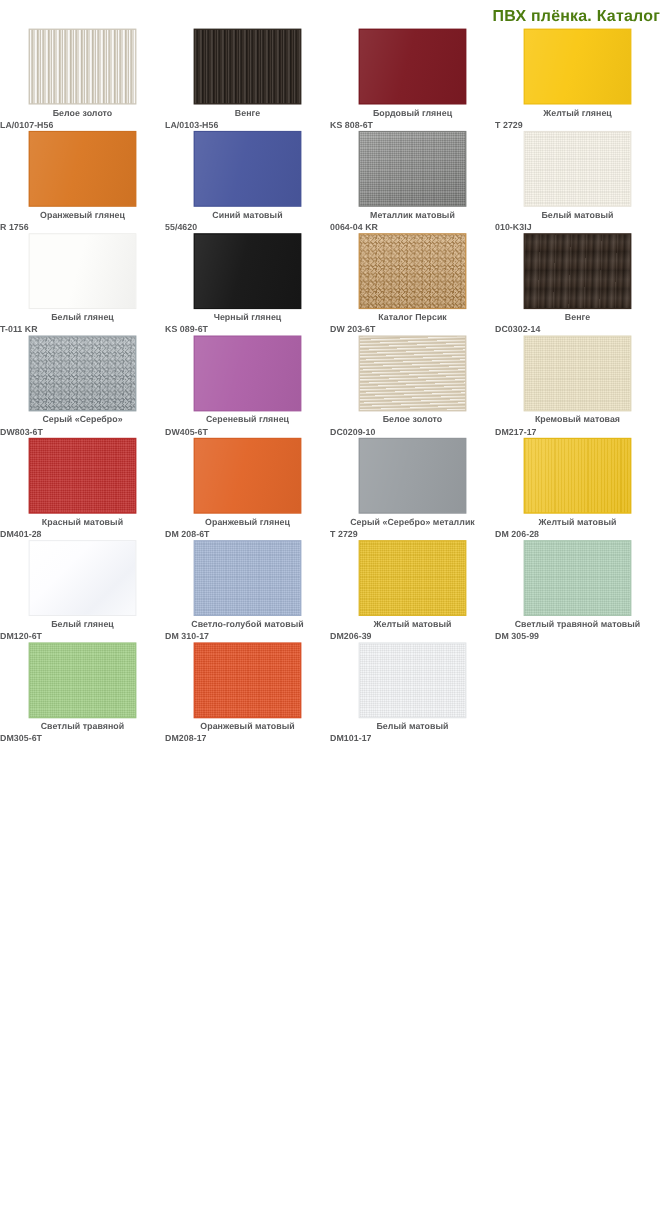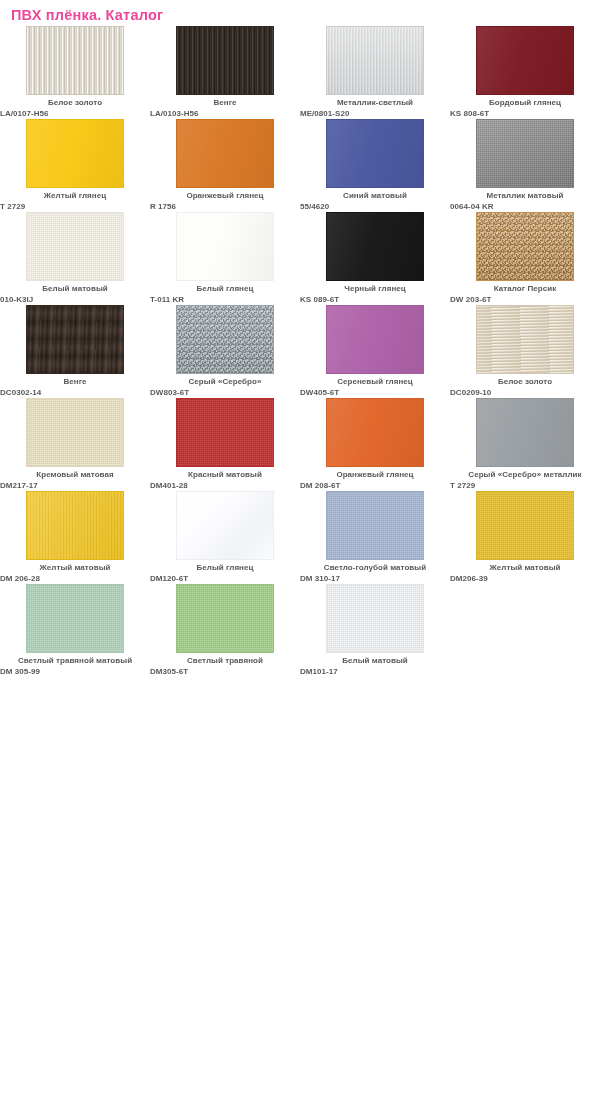--- a/index.html
+++ b/index.html
@@ -11,26 +11,27 @@
   body {
     width: 600px;
     height: 1101px;
     font-family: "Liberation Sans", "DejaVu Sans", sans-serif;
     overflow: hidden;
     position: relative;
   }
   .page-title {
     font-size: 14.5px;
     font-weight: bold;
-    color: #ec4899;
+    color: #4d7c0f;
     letter-spacing: 0.2px;
     padding: 5px 0 0 11px;
     margin: 0;
     height: 26px;
     line-height: 20px;
+    text-align: right;
   }
   .catalog-grid {
     display: grid;
     grid-template-columns: repeat(4, 150px);
     width: 600px;
   }
   .swatch-cell {
     width: 150px;
     height: 93px;
     padding: 0;
@@ -151,27 +152,20 @@
       <div class="swatch-code">LA/0107-H56</div>
     </div>
     <div class="swatch-cell">
       <div class="swatch-chip" style="background: rgb(52, 43, 36);">
         <div class="tex tex-vstripe-dark"></div>
       </div>
       <div class="swatch-label">Венге</div>
       <div class="swatch-code">LA/0103-H56</div>
     </div>
     <div class="swatch-cell">
-      <div class="swatch-chip" style="background: rgb(213, 215, 216);">
-        <div class="tex tex-brushed"></div>
-      </div>
-      <div class="swatch-label">Металлик-светлый</div>
-      <div class="swatch-code">ME/0801-S20</div>
-    </div>
-    <div class="swatch-cell">
       <div class="swatch-chip" style="background: rgb(125, 26, 35);">
         <div class="tex tex-flat-sheen"></div>
       </div>
       <div class="swatch-label">Бордовый глянец</div>
       <div class="swatch-code">KS 808-6T</div>
     </div>
     <div class="swatch-cell">
       <div class="swatch-chip" style="background: rgb(249, 200, 22);">
         <div class="tex tex-flat-sheen"></div>
       </div>
@@ -317,20 +311,27 @@
       </div>
       <div class="swatch-label">Светлый травяной матовый</div>
       <div class="swatch-code">DM 305-99</div>
     </div>
     <div class="swatch-cell">
       <div class="swatch-chip" style="background: rgb(164, 208, 138);">
         <div class="tex tex-linen"></div>
       </div>
       <div class="swatch-label">Светлый травяной</div>
       <div class="swatch-code">DM305-6T</div>
+    </div>
+    <div class="swatch-cell">
+      <div class="swatch-chip" style="background: rgb(227, 85, 43);">
+        <div class="tex tex-linen"></div>
+      </div>
+      <div class="swatch-label">Оранжевый матовый</div>
+      <div class="swatch-code">DM208-17</div>
     </div>
     <div class="swatch-cell">
       <div class="swatch-chip" style="background: rgb(241, 243, 245);">
         <div class="tex tex-linen"></div>
       </div>
       <div class="swatch-label">Белый матовый</div>
       <div class="swatch-code">DM101-17</div>
     </div>
   </div>
 

